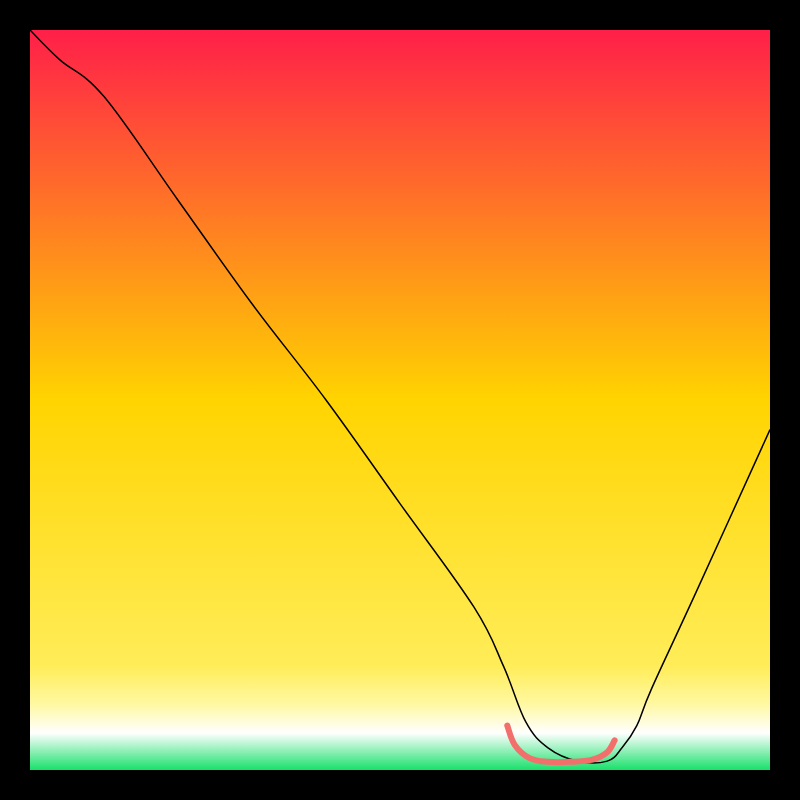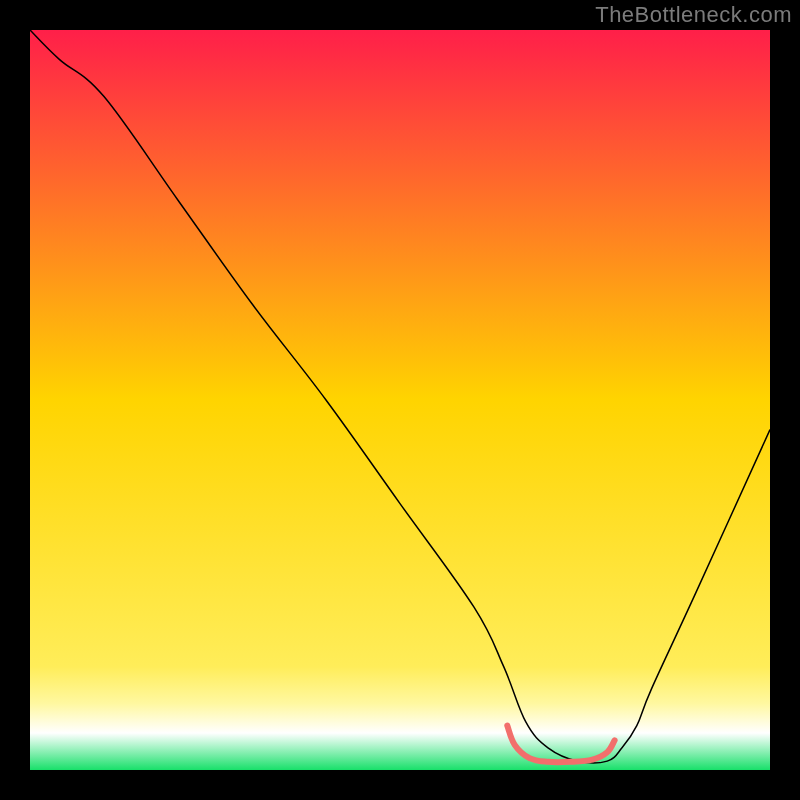--- a/index.html
+++ b/index.html
@@ -37,21 +37,20 @@
   .plot-area svg {
     display: block;
     width: 740px;
     height: 740px;
   }
 </style>
 </head>
 <body>
 
 <div class="frame">
-  <div class="attribution">TheBottleneck.com</div>
 
   <div class="plot-area">
     <svg id="chart-svg" viewBox="0 0 740 740" preserveAspectRatio="none">
       <defs>
         <linearGradient id="bg-grad" x1="0" y1="0" x2="0" y2="1">
             <stop offset="0%" stop-color="#ff1f49"></stop>
             <stop offset="50%" stop-color="#ffd400"></stop>
             <stop offset="86%" stop-color="#ffed59"></stop>
             <stop offset="91%" stop-color="#fff8a0"></stop>
             <stop offset="95%" stop-color="#ffffff"></stop>

